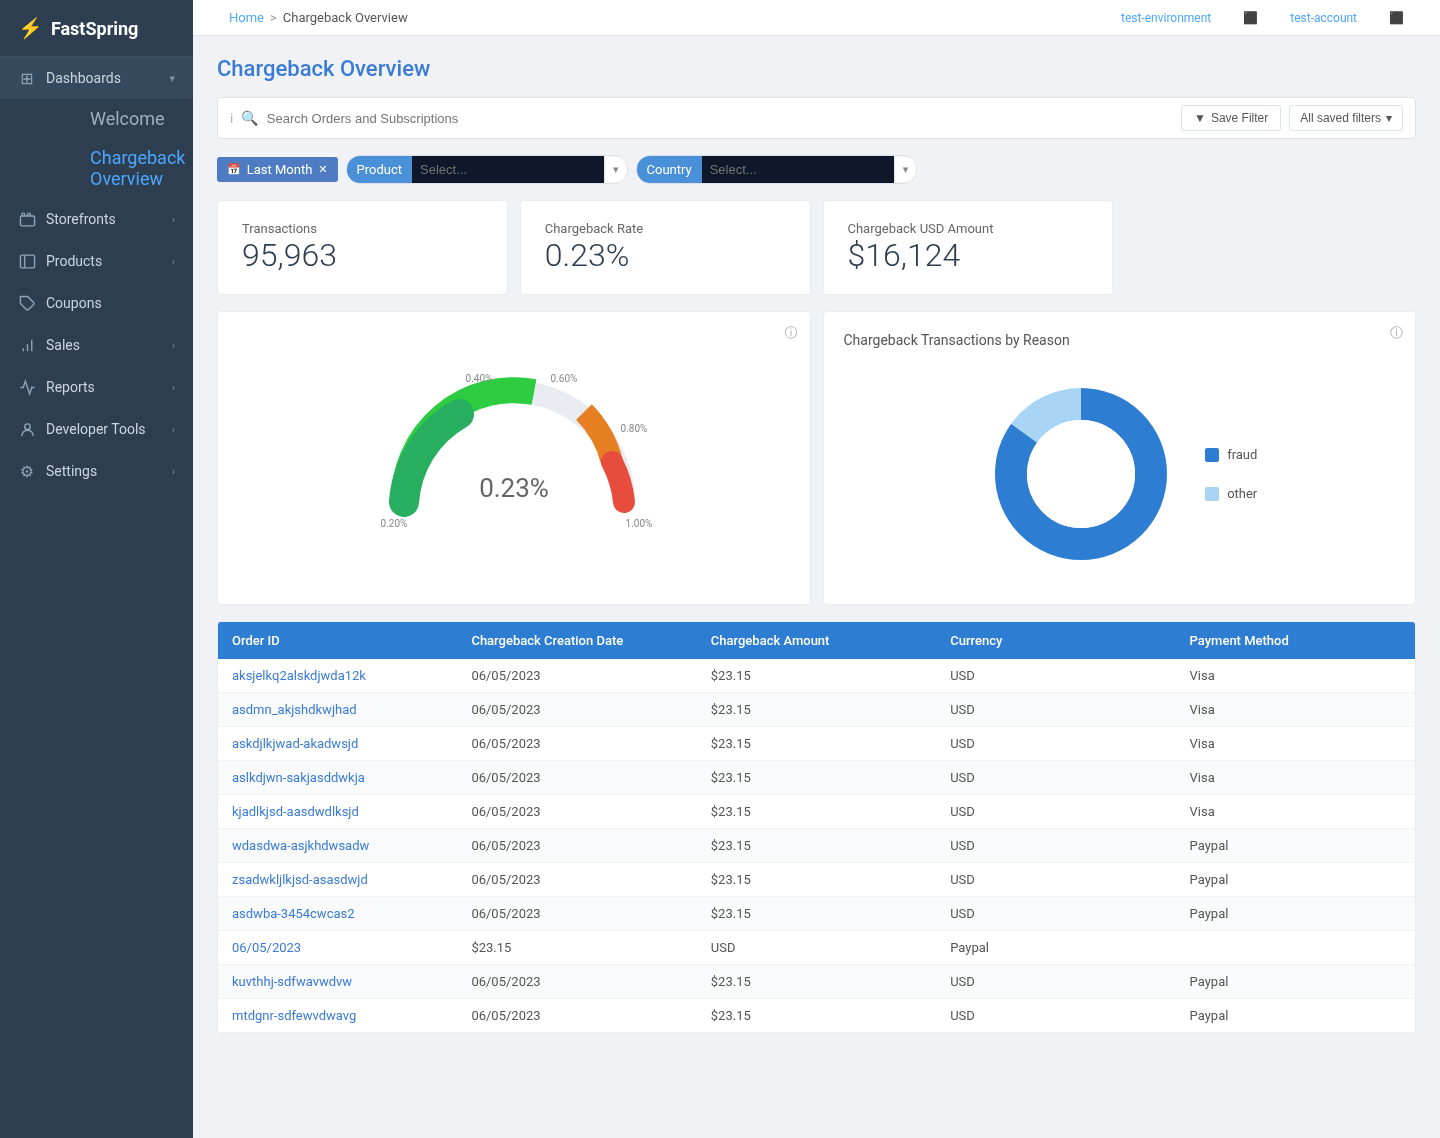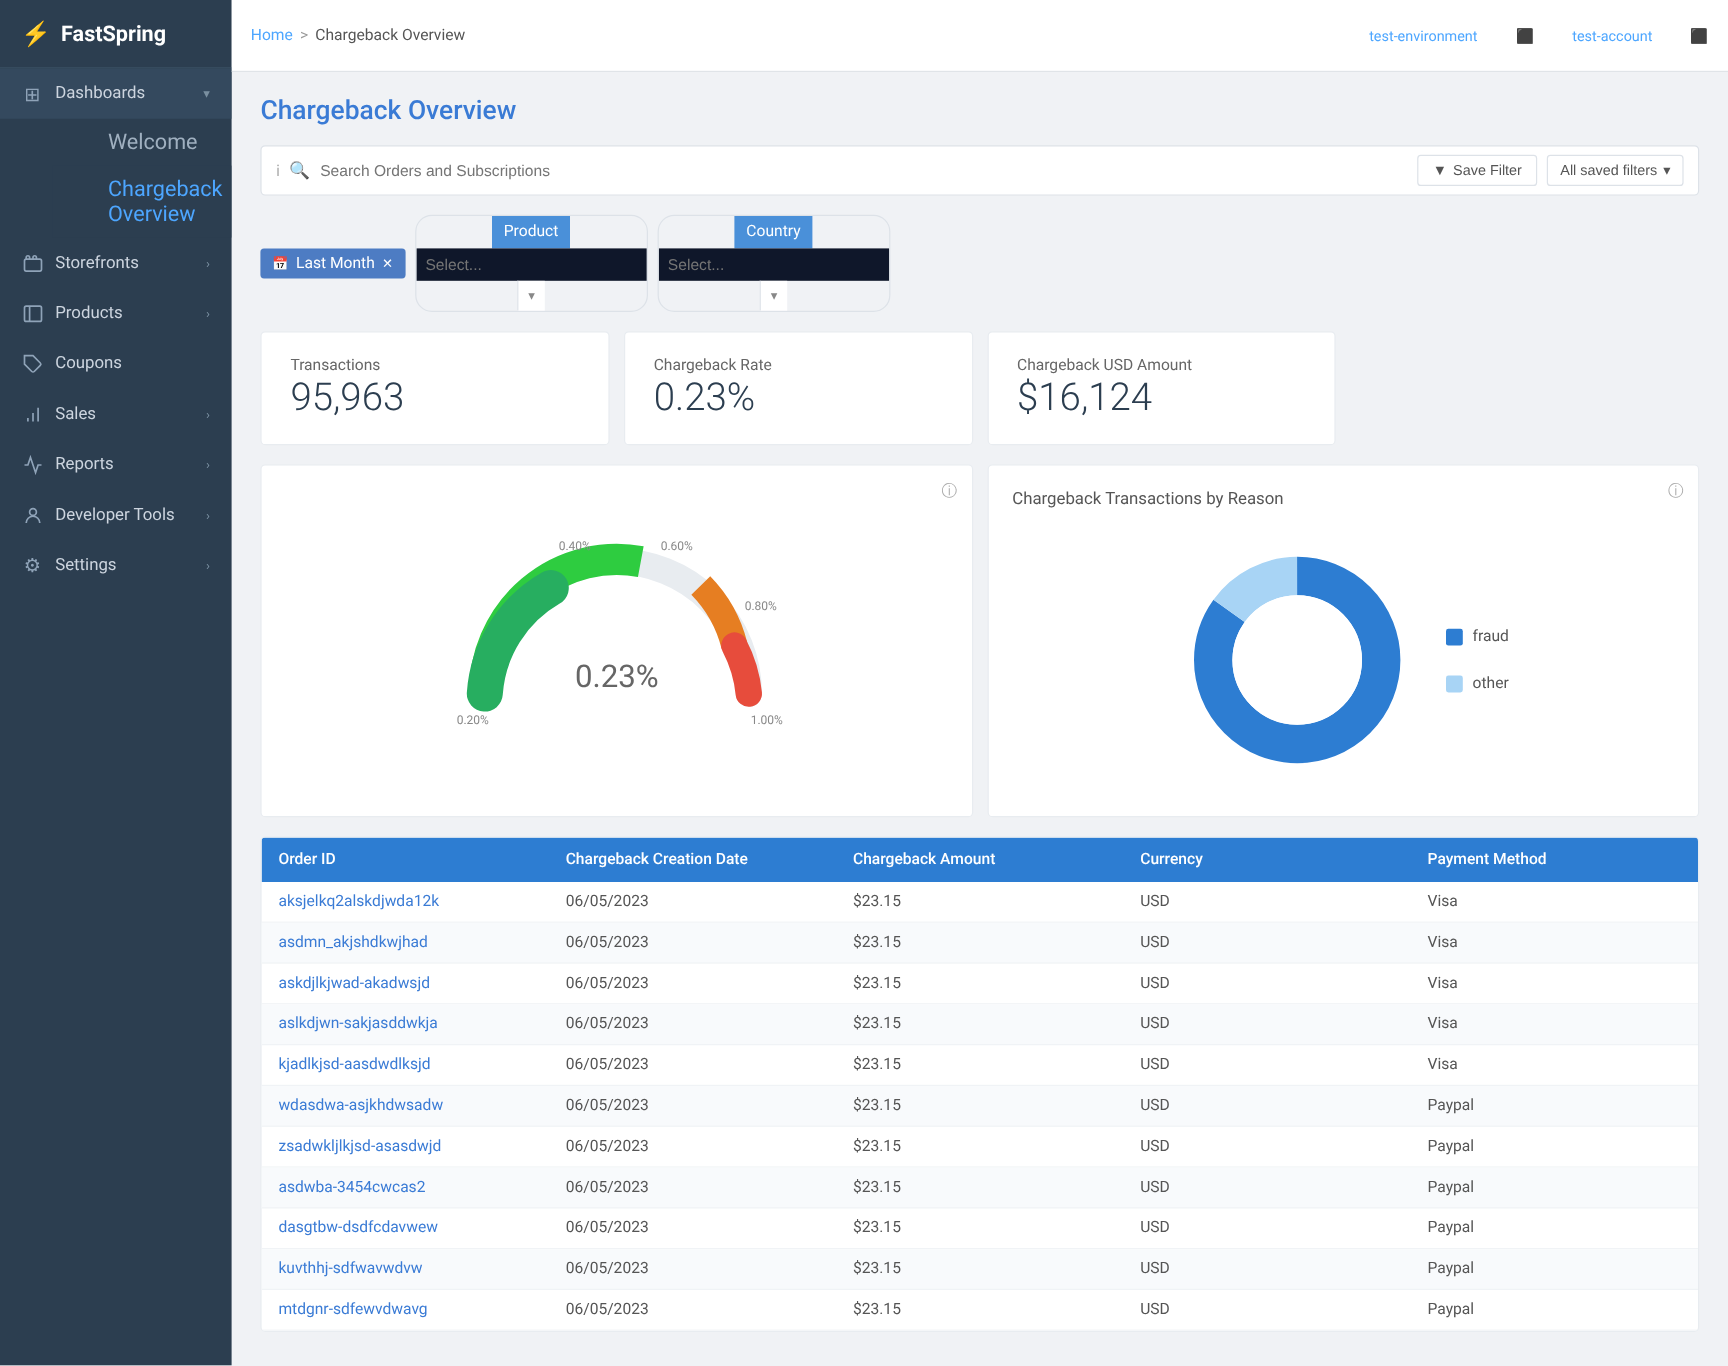--- a/index.html
+++ b/index.html
@@ -14,21 +14,21 @@
     .nav-item { display: flex; align-items: center; justify-content: space-between; padding: 12px 18px; cursor: pointer; font-size: 14px; color: #cdd5df; transition: background 0.15s; }
     .nav-item.active-parent { background: #34495e; }
     .nav-item .nav-left { display: flex; align-items: center; gap: 10px; }
     .nav-icon { width: 18px; height: 18px; display: flex; align-items: center; justify-content: center; color: #8fa3b8; font-size: 16px; }
     .nav-sub-item { padding: 9px 18px 9px 46px; cursor: pointer; font-size: 18px; color: #a0b0c0; transition: background 0.15s; margin-left: 44px; }
     .nav-sub-item.active { color: #4da6ff; background: #2c3e50; }
     .chevron { font-size: 11px; color: #7a8fa0; }
 
     
     .main { flex: 1; display: flex; flex-direction: column; overflow: hidden; }
-    .topbar { background: white; border-bottom: 1px solid #e0e4e8; padding: 0 16px; height: 60px; display: flex; align-items: center; justify-content: space-between; flex-shrink: 0; }
+    .topbar { background: white; border-bottom: 1px solid #e0e4e8; padding: 0 36px; height: 36px; display: flex; align-items: center; justify-content: space-between; flex-shrink: 0; }
     .breadcrumb { display: flex; align-items: center; gap: 6px; font-size: 13px; }
     .breadcrumb-home { color: #4da6ff; cursor: pointer; }
     .breadcrumb-sep { color: #999; }
     .breadcrumb-current { color: #555; }
     .topbar-right { display: flex; align-items: flex-end; gap: 32px; font-size: 12px; }
     .env-badge { color: #4da6ff; cursor: pointer; display: flex; align-items: center; gap: 4px; }
 
     .content { flex: 1; overflow-y: auto; padding: 20px 24px; }
     .page-title { font-size: 22px; color: #3a7bd5; font-weight: 500; margin-bottom: 16px; }
 
@@ -40,21 +40,21 @@
     .search-bar-right { display: flex; align-items: center; gap: 8px; }
     .save-filter-btn { border: 1px solid #dde2e8; border-radius: 3px; padding: 5px 12px; font-size: 12px; color: #555; cursor: pointer; background: white; display: flex; align-items: center; gap: 5px; }
     .saved-filters-btn { border: 1px solid #dde2e8; border-radius: 3px; padding: 5px 10px; font-size: 12px; color: #555; cursor: pointer; background: white; display: flex; align-items: center; gap: 5px; }
     .info-icon { color: #aaa; font-size: 13px; cursor: pointer; }
 
     
     .filter-row { display: flex; align-items: center; gap: 8px; margin-bottom: 16px; }
     .filter-chip { background: #4d7cc3; color: white; border-radius: 3px; padding: 5px 10px; font-size: 13px; display: flex; align-items: center; gap: 6px; }
     .filter-chip-icon { font-size: 11px; }
     .filter-chip-close { cursor: pointer; font-size: 11px; }
-    .filter-select-outer { display: flex; align-items: center; border: 1px solid #dde2e8; border-radius: 14px; overflow: hidden; flex-direction: column; }
+    .filter-select-outer { display: flex; align-items: center; border: 1px solid #dde2e8; border-radius: 14px; overflow: hidden; }
     .filter-select-label { background: #4a90d9; color: white; padding: 6px 10px; font-size: 13px; white-space: nowrap; }
     .filter-select-input { border: none; background: #0f172a; padding: 6px 8px; font-size: 13px; color: #888; outline: none; min-width: 140px; cursor: pointer; }
     .filter-select-arrow { background: white; border-left: 1px solid #dde2e8; padding: 6px 8px; color: #888; cursor: pointer; font-size: 11px; }
 
     
     .kpi-row { display: grid; grid-template-columns: repeat(4, 1fr); gap: 12px; margin-bottom: 16px; }
     .kpi-card { background: white; border: 1px solid #e8ecf0; border-radius: 4px; padding: 20px 24px; }
     .kpi-label { font-size: 13px; color: #666; margin-bottom: 0; }
     .kpi-value { font-size: 32px; color: #2c3e50; font-weight: 300; }
 
@@ -383,21 +383,20 @@
       <div class="table-cell">Paypal</div>
     </div>
           <div class="table-row">
       <div class="table-cell">asdwba-3454cwcas2</div>
       <div class="table-cell">06/05/2023</div>
       <div class="table-cell">$23.15</div>
       <div class="table-cell">USD</div>
       <div class="table-cell">Paypal</div>
     </div>
           <div class="table-row">
-      <div class="table-cell">dasgtbw-dsdfcdavwew</div>
       <div class="table-cell">06/05/2023</div>
       <div class="table-cell">$23.15</div>
       <div class="table-cell">USD</div>
       <div class="table-cell">Paypal</div>
     </div>
           <div class="table-row">
       <div class="table-cell">kuvthhj-sdfwavwdvw</div>
       <div class="table-cell">06/05/2023</div>
       <div class="table-cell">$23.15</div>
       <div class="table-cell">USD</div>

